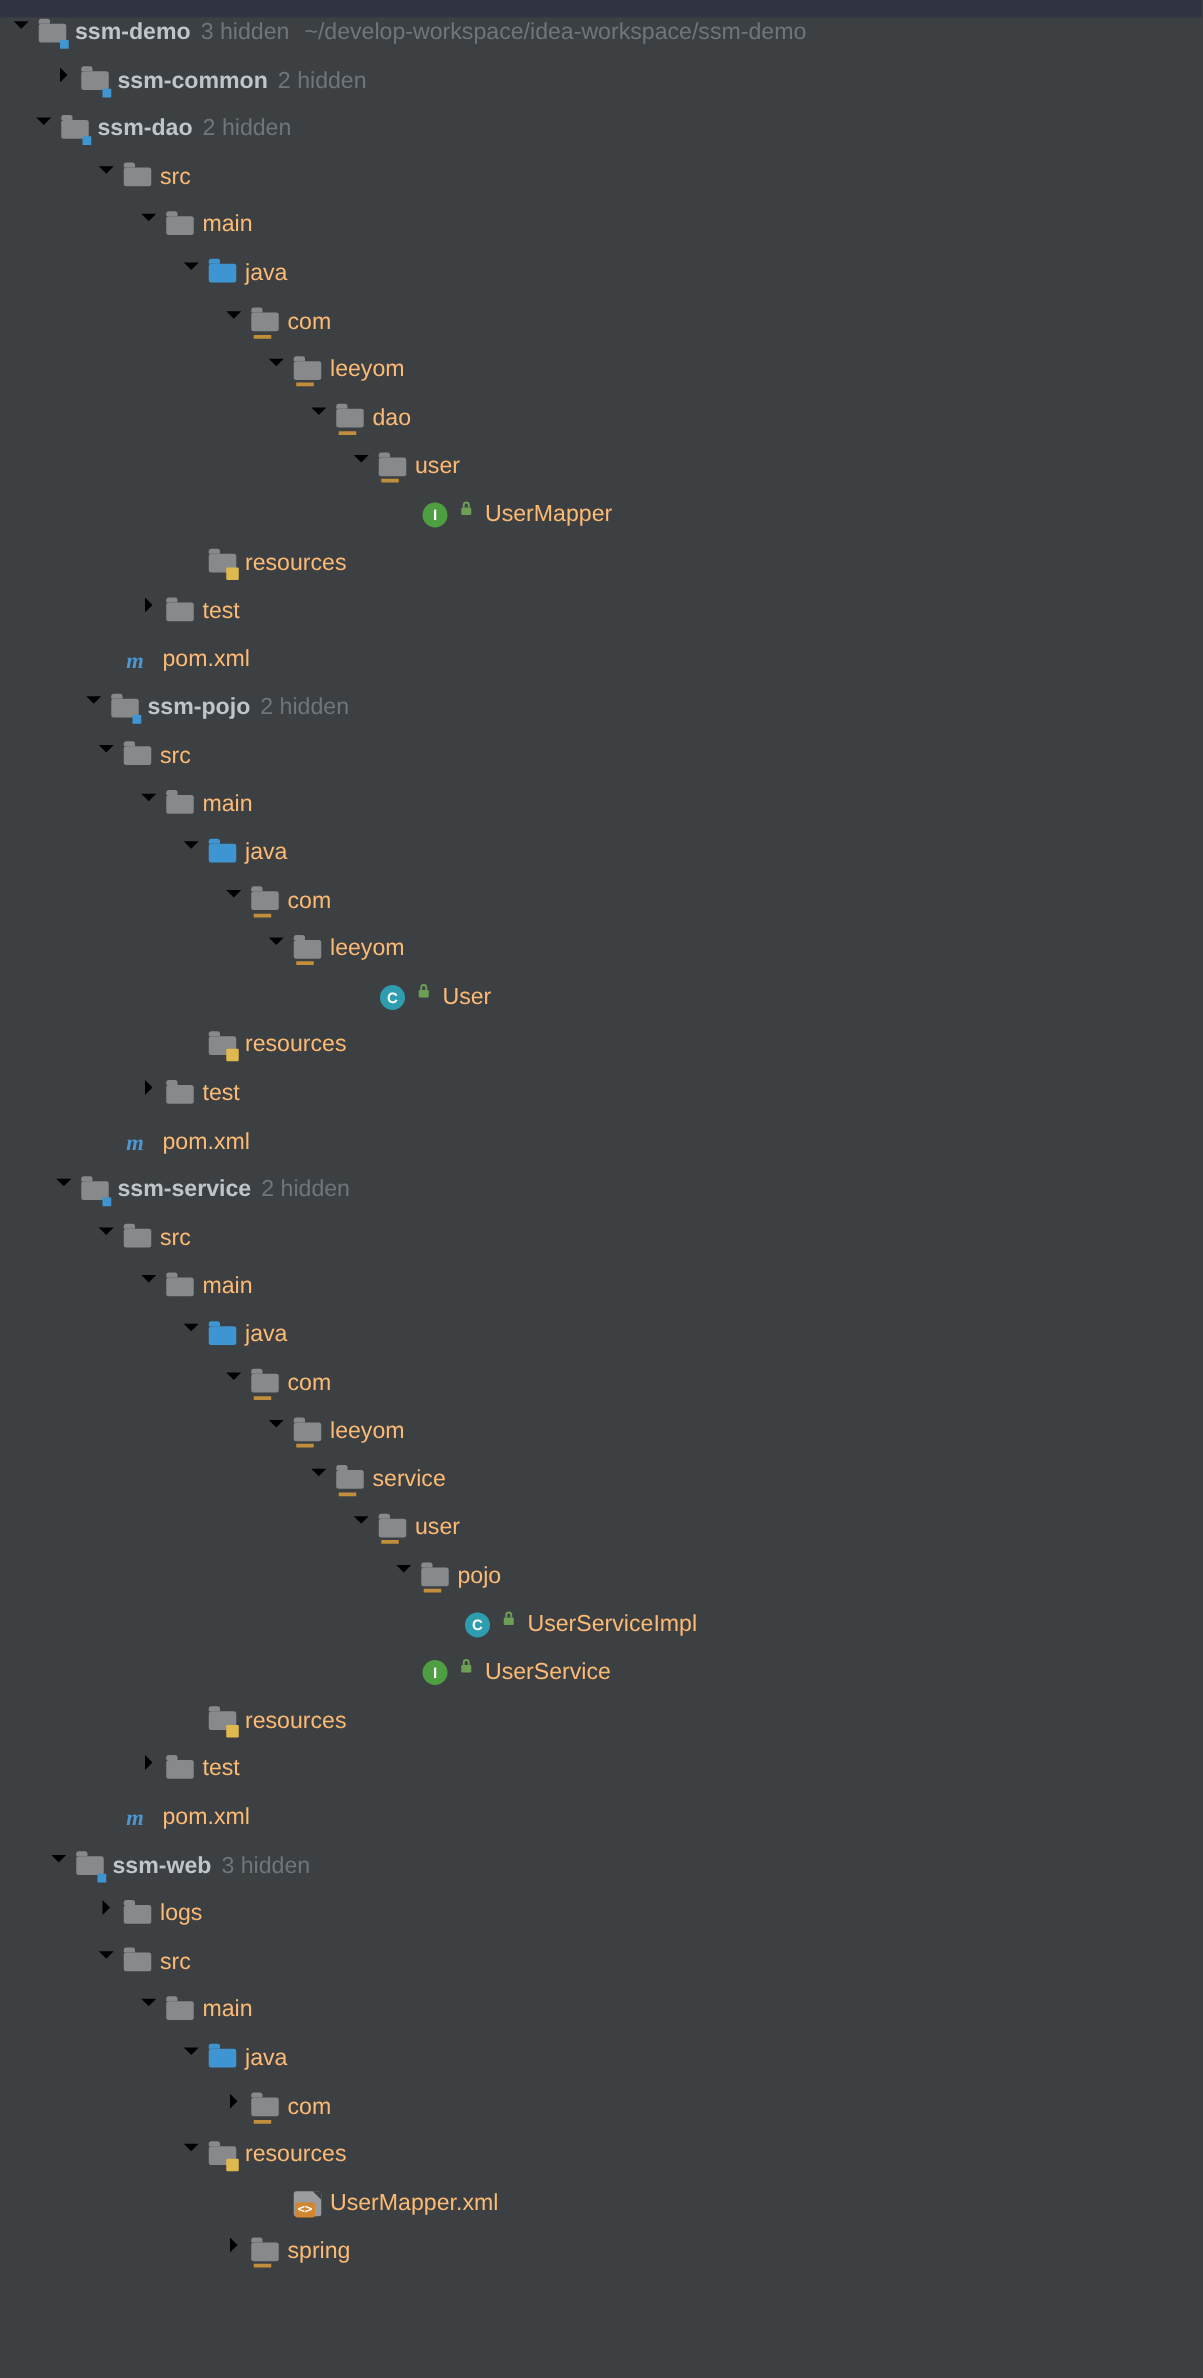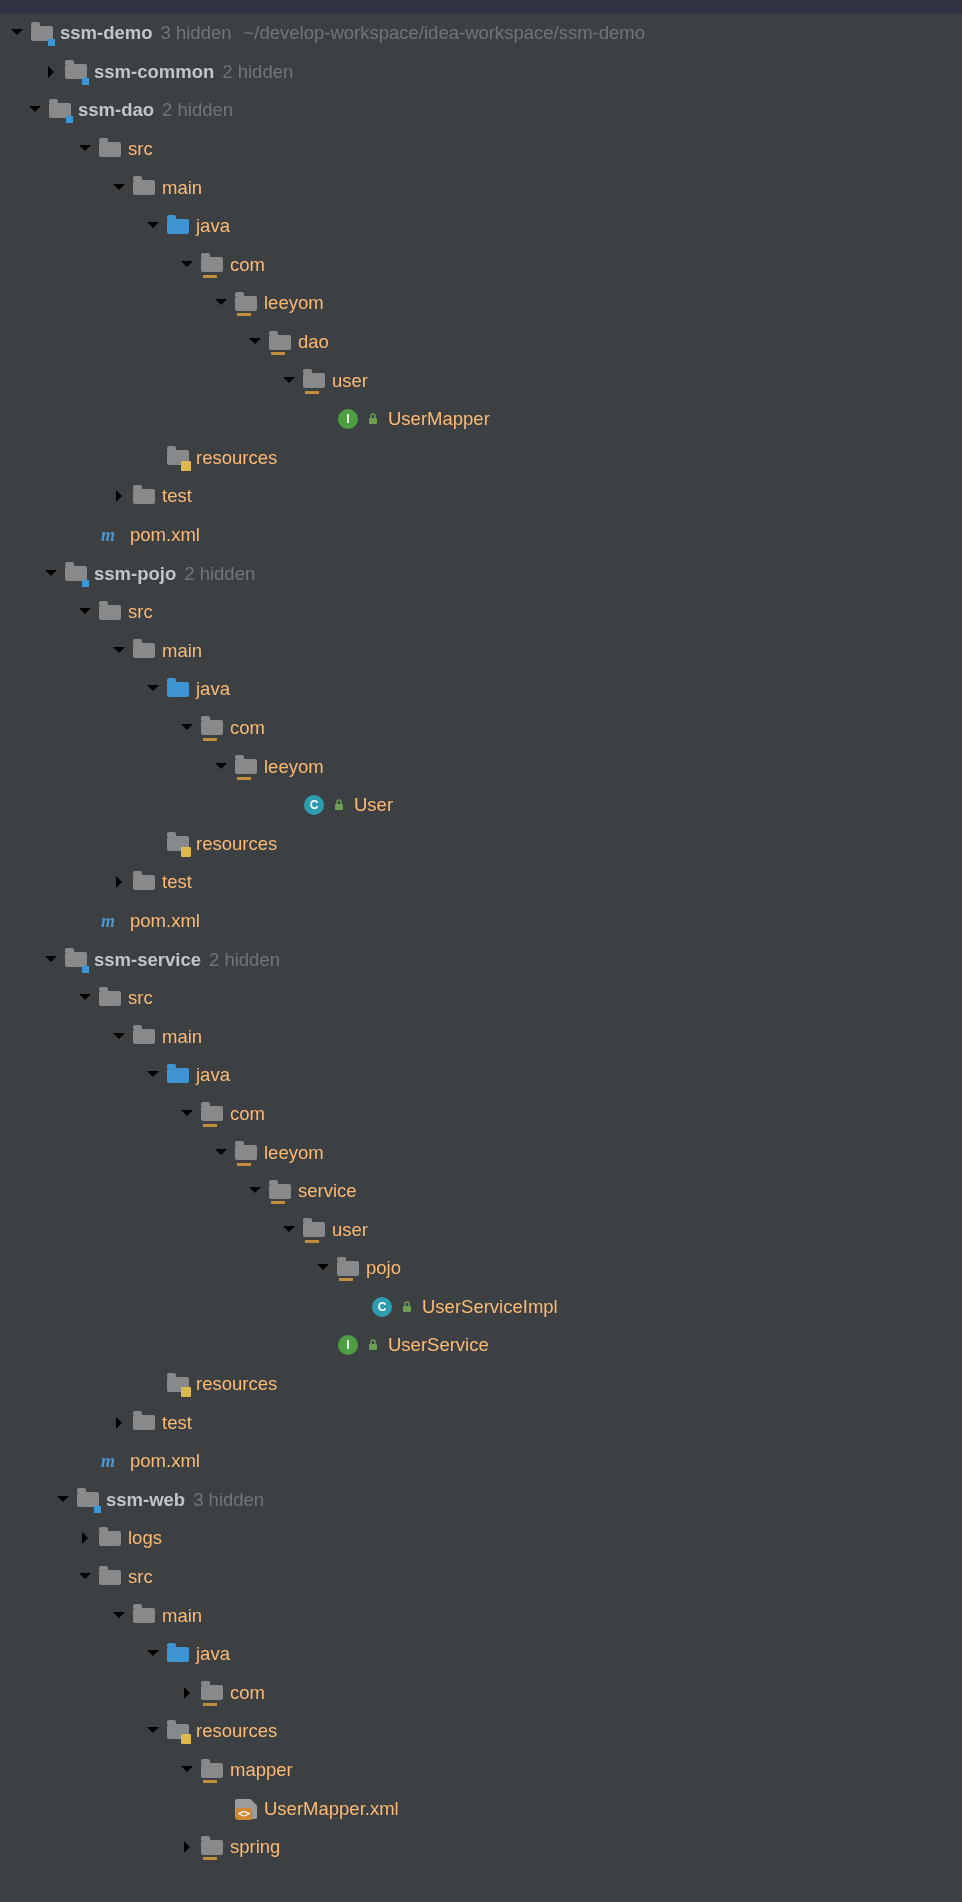--- a/index.html
+++ b/index.html
@@ -15,21 +15,20 @@
   
   .titlebar {
     height: 14px;
     background: #313543;
     position: relative;
   }
   
   .row {
     height: 38.6px;
     display: flex;
-    align-items: center;
     white-space: nowrap;
     padding-left: 8px;
   }
   
   .arrow {
     display: inline-flex;
     width: 14px; height: 14px;
     margin-right: 6px;
     flex: 0 0 auto;
     position: relative;
@@ -311,21 +310,21 @@
       </span>
   <span class="label">test</span>
 </div>
 <div class="row" style="padding-left:100px">
   <span class="icon">
         <span class="pom-icon">m</span>
       </span>
   <span class="label">pom.xml</span>
 </div>
 
-<div class="row" style="padding-left:44px">
+<div class="row" style="padding-left:68px">
   <span class="arrow">
         <svg>
           <use href="#arr-down"></use>
         </svg>
       </span>
   <span class="icon folder-module">
         <span class="folder-body"></span>
       </span>
   <span class="label bold">ssm-pojo</span>
   <span class="muted">2 hidden</span>
@@ -561,21 +560,21 @@
       </span>
   <span class="label">test</span>
 </div>
 <div class="row" style="padding-left:100px">
   <span class="icon">
         <span class="pom-icon">m</span>
       </span>
   <span class="label">pom.xml</span>
 </div>
 
-<div class="row" style="padding-left:56px">
+<div class="row" style="padding-left:40px">
   <span class="arrow">
         <svg>
           <use href="#arr-down"></use>
         </svg>
       </span>
   <span class="icon folder-module">
         <span class="folder-body"></span>
       </span>
   <span class="label bold">ssm-web</span>
   <span class="muted">3 hidden</span>
@@ -640,40 +639,29 @@
         <svg>
           <use href="#arr-down"></use>
         </svg>
       </span>
   <span class="icon folder-resources">
         <span class="folder-body"></span>
         <span class="stripes"></span>
       </span>
   <span class="label">resources</span>
 </div>
+<div class="row" style="padding-left:234px">
+  <span class="icon">
+        <span class="xml-icon"></span>
+      </span>
+  <span class="label">UserMapper.xml</span>
+</div>
 <div class="row" style="padding-left:180px">
   <span class="arrow">
         <svg>
-          <use href="#arr-down"></use>
-        </svg>
-      </span>
-  <span class="icon folder-package">
-        <span class="folder-body"></span>
-      </span>
-  <span class="label">mapper</span>
-</div>
-<div class="row" style="padding-left:234px">
-  <span class="icon">
-        <span class="xml-icon"></span>
-      </span>
-  <span class="label">UserMapper.xml</span>
-</div>
-<div class="row" style="padding-left:180px">
-  <span class="arrow">
-        <svg>
           <use href="#arr-right"></use>
         </svg>
       </span>
   <span class="icon folder-package">
         <span class="folder-body"></span>
       </span>
   <span class="label">spring</span>
 </div>
 
 </div>

